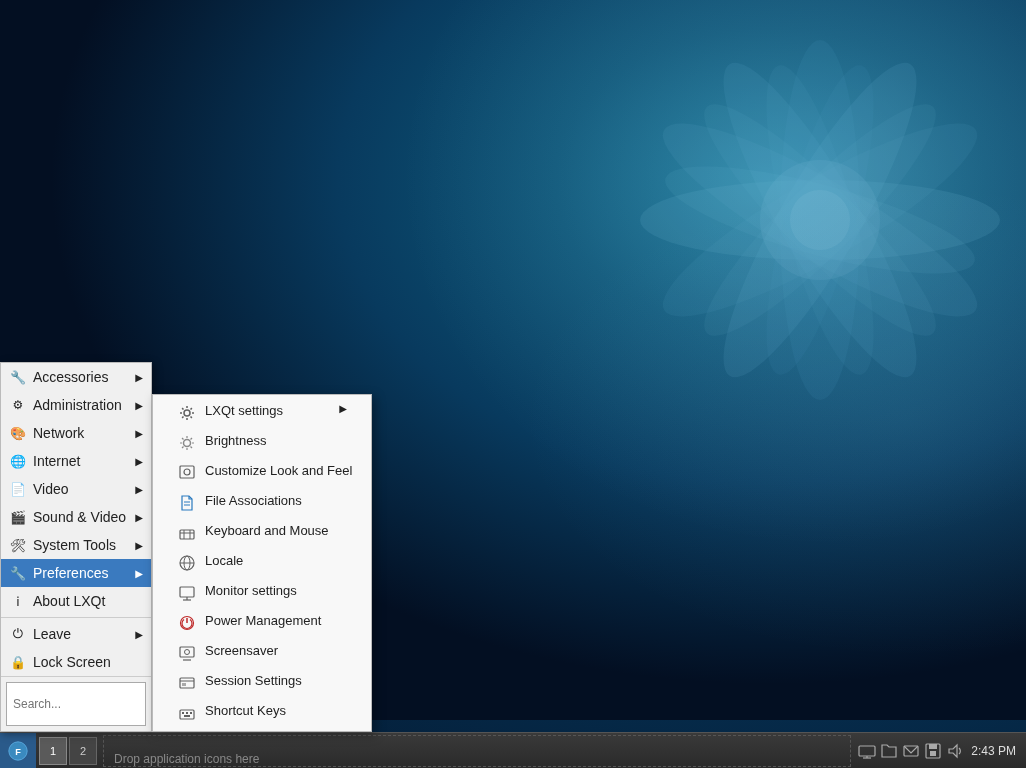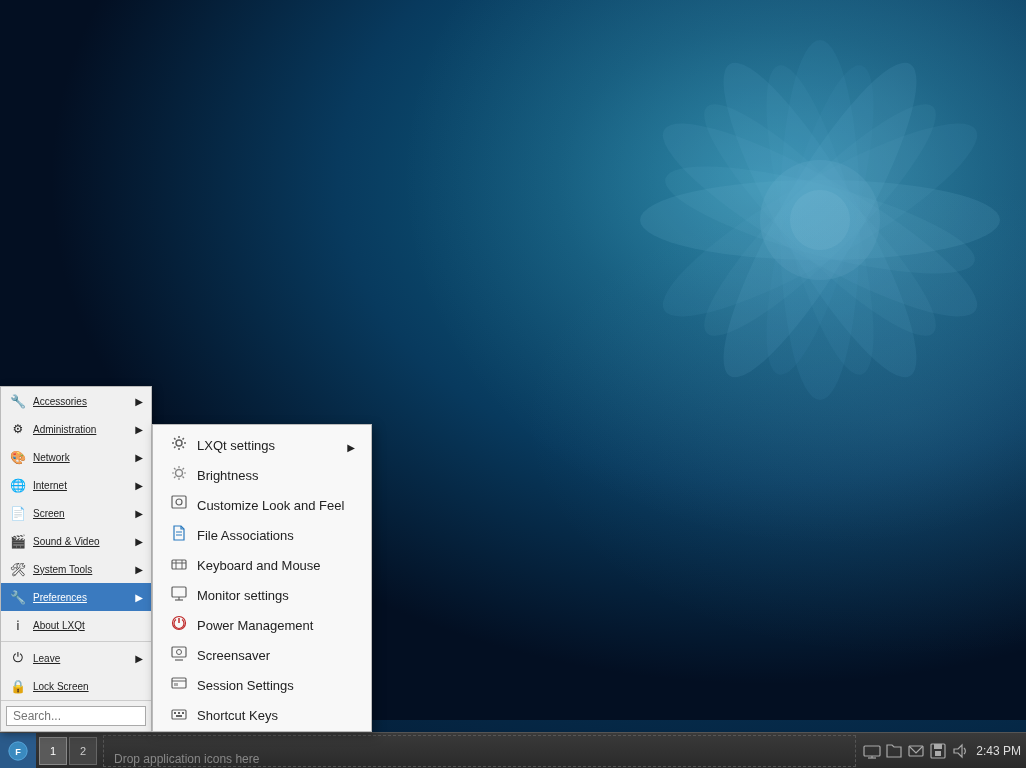--- a/index.html
+++ b/index.html
@@ -127,20 +127,21 @@
       color: #888;
       font-size: 12px;
       border: 1px dashed #555;
       margin: 3px 5px;
     }
 
     .taskbar-tray {
       display: flex;
       align-items: center;
       margin-left: auto;
+      padding-right: 5px;
       gap: 0;
     }
 
     .tray-icon {
       width: 22px;
       height: 22px;
       display: flex;
       align-items: center;
       justify-content: center;
       color: #ccc;
@@ -188,37 +189,36 @@
       margin-right: 6px;
       display: flex;
       align-items: center;
       justify-content: center;
       font-size: 13px;
       flex-shrink: 0;
     }
 
     .main-menu-item .menu-label {
       flex: 1;
-      font-size: 10px;
-      text-decoration: underline;
+      font-size: 14px;
     }
 
     .main-menu-item .arrow {
       font-size: 10px;
       margin-left: 4px;
     }
 
     .menu-search {
       padding: 5px;
       border-top: 1px solid #ccc;
     }
 
     .menu-search input {
       width: 100%;
-      padding: 2px 6px;
+      padding: 14px 6px;
       border: 1px solid #aaa;
       background: #fff;
       font-size: 12px;
       color: #404040;
       outline: none;
     }
 
     .menu-divider {
       height: 1px;
       background: #ccc;
@@ -233,22 +233,22 @@
       width: 220px;
       background: #f8f8f8;
       border: 1px solid #bbb;
       box-shadow: 3px 3px 10px rgba(0,0,0,0.35);
       z-index: 210;
       padding: 3px 0;
     }
 
     .pref-menu-item {
       display: flex;
-      align-items: flex-end;
-      padding: 5px 16px;
+      align-items: flex-start;
+      padding: 5px 24px;
       cursor: pointer;
       color: #222;
       white-space: nowrap;
       position: relative;
     }
 
     .pref-menu-item .pref-icon {
       width: 20px;
       height: 20px;
       margin-right: 8px;
@@ -336,21 +336,21 @@
       <span class="menu-label">Network</span>
       <span class="arrow">▶</span>
     </div>
     <div class="main-menu-item">
       <span class="menu-icon">🌐</span>
       <span class="menu-label">Internet</span>
       <span class="arrow">▶</span>
     </div>
     <div class="main-menu-item">
       <span class="menu-icon">📄</span>
-      <span class="menu-label">Screen</span>
+      <span class="menu-label">Video</span>
       <span class="arrow">▶</span>
     </div>
     <div class="main-menu-item">
       <span class="menu-icon">🎬</span>
       <span class="menu-label">Sound &amp; Video</span>
       <span class="arrow">▶</span>
     </div>
     <div class="main-menu-item">
       <span class="menu-icon">🛠</span>
       <span class="menu-label">System Tools</span>
@@ -436,20 +436,30 @@
             <line x1="1" y1="8" x2="15" y2="8" stroke="#606060" stroke-width="1"></line>
             <line x1="5" y1="5" x2="5" y2="14" stroke="#606060" stroke-width="1"></line>
             <line x1="11" y1="5" x2="11" y2="14" stroke="#606060" stroke-width="1"></line>
           </svg>
       </span>
       <span class="pref-label">Keyboard and Mouse</span>
     </div>
     <div class="pref-menu-item">
       <span class="pref-icon icon-gray">
         <svg width="16" height="16" viewBox="0 0 16 16" fill="none">
+            <circle cx="8" cy="8" r="7" stroke="#606060" stroke-width="1.2"></circle>
+            <ellipse cx="8" cy="8" rx="3" ry="7" stroke="#606060" stroke-width="1"></ellipse>
+            <line x1="1" y1="8" x2="15" y2="8" stroke="#606060" stroke-width="1"></line>
+          </svg>
+      </span>
+      <span class="pref-label">Locale</span>
+    </div>
+    <div class="pref-menu-item">
+      <span class="pref-icon icon-gray">
+        <svg width="16" height="16" viewBox="0 0 16 16" fill="none">
             <rect x="1" y="2" width="14" height="10" rx="1" stroke="#606060" stroke-width="1.2"></rect>
             <line x1="4" y1="15" x2="12" y2="15" stroke="#606060" stroke-width="1.2"></line>
             <line x1="8" y1="12" x2="8" y2="15" stroke="#606060" stroke-width="1.2"></line>
           </svg>
       </span>
       <span class="pref-label">Monitor settings</span>
     </div>
     <div class="pref-menu-item">
       <span class="pref-icon icon-red">
         <svg width="16" height="16" viewBox="0 0 16 16" fill="none">

